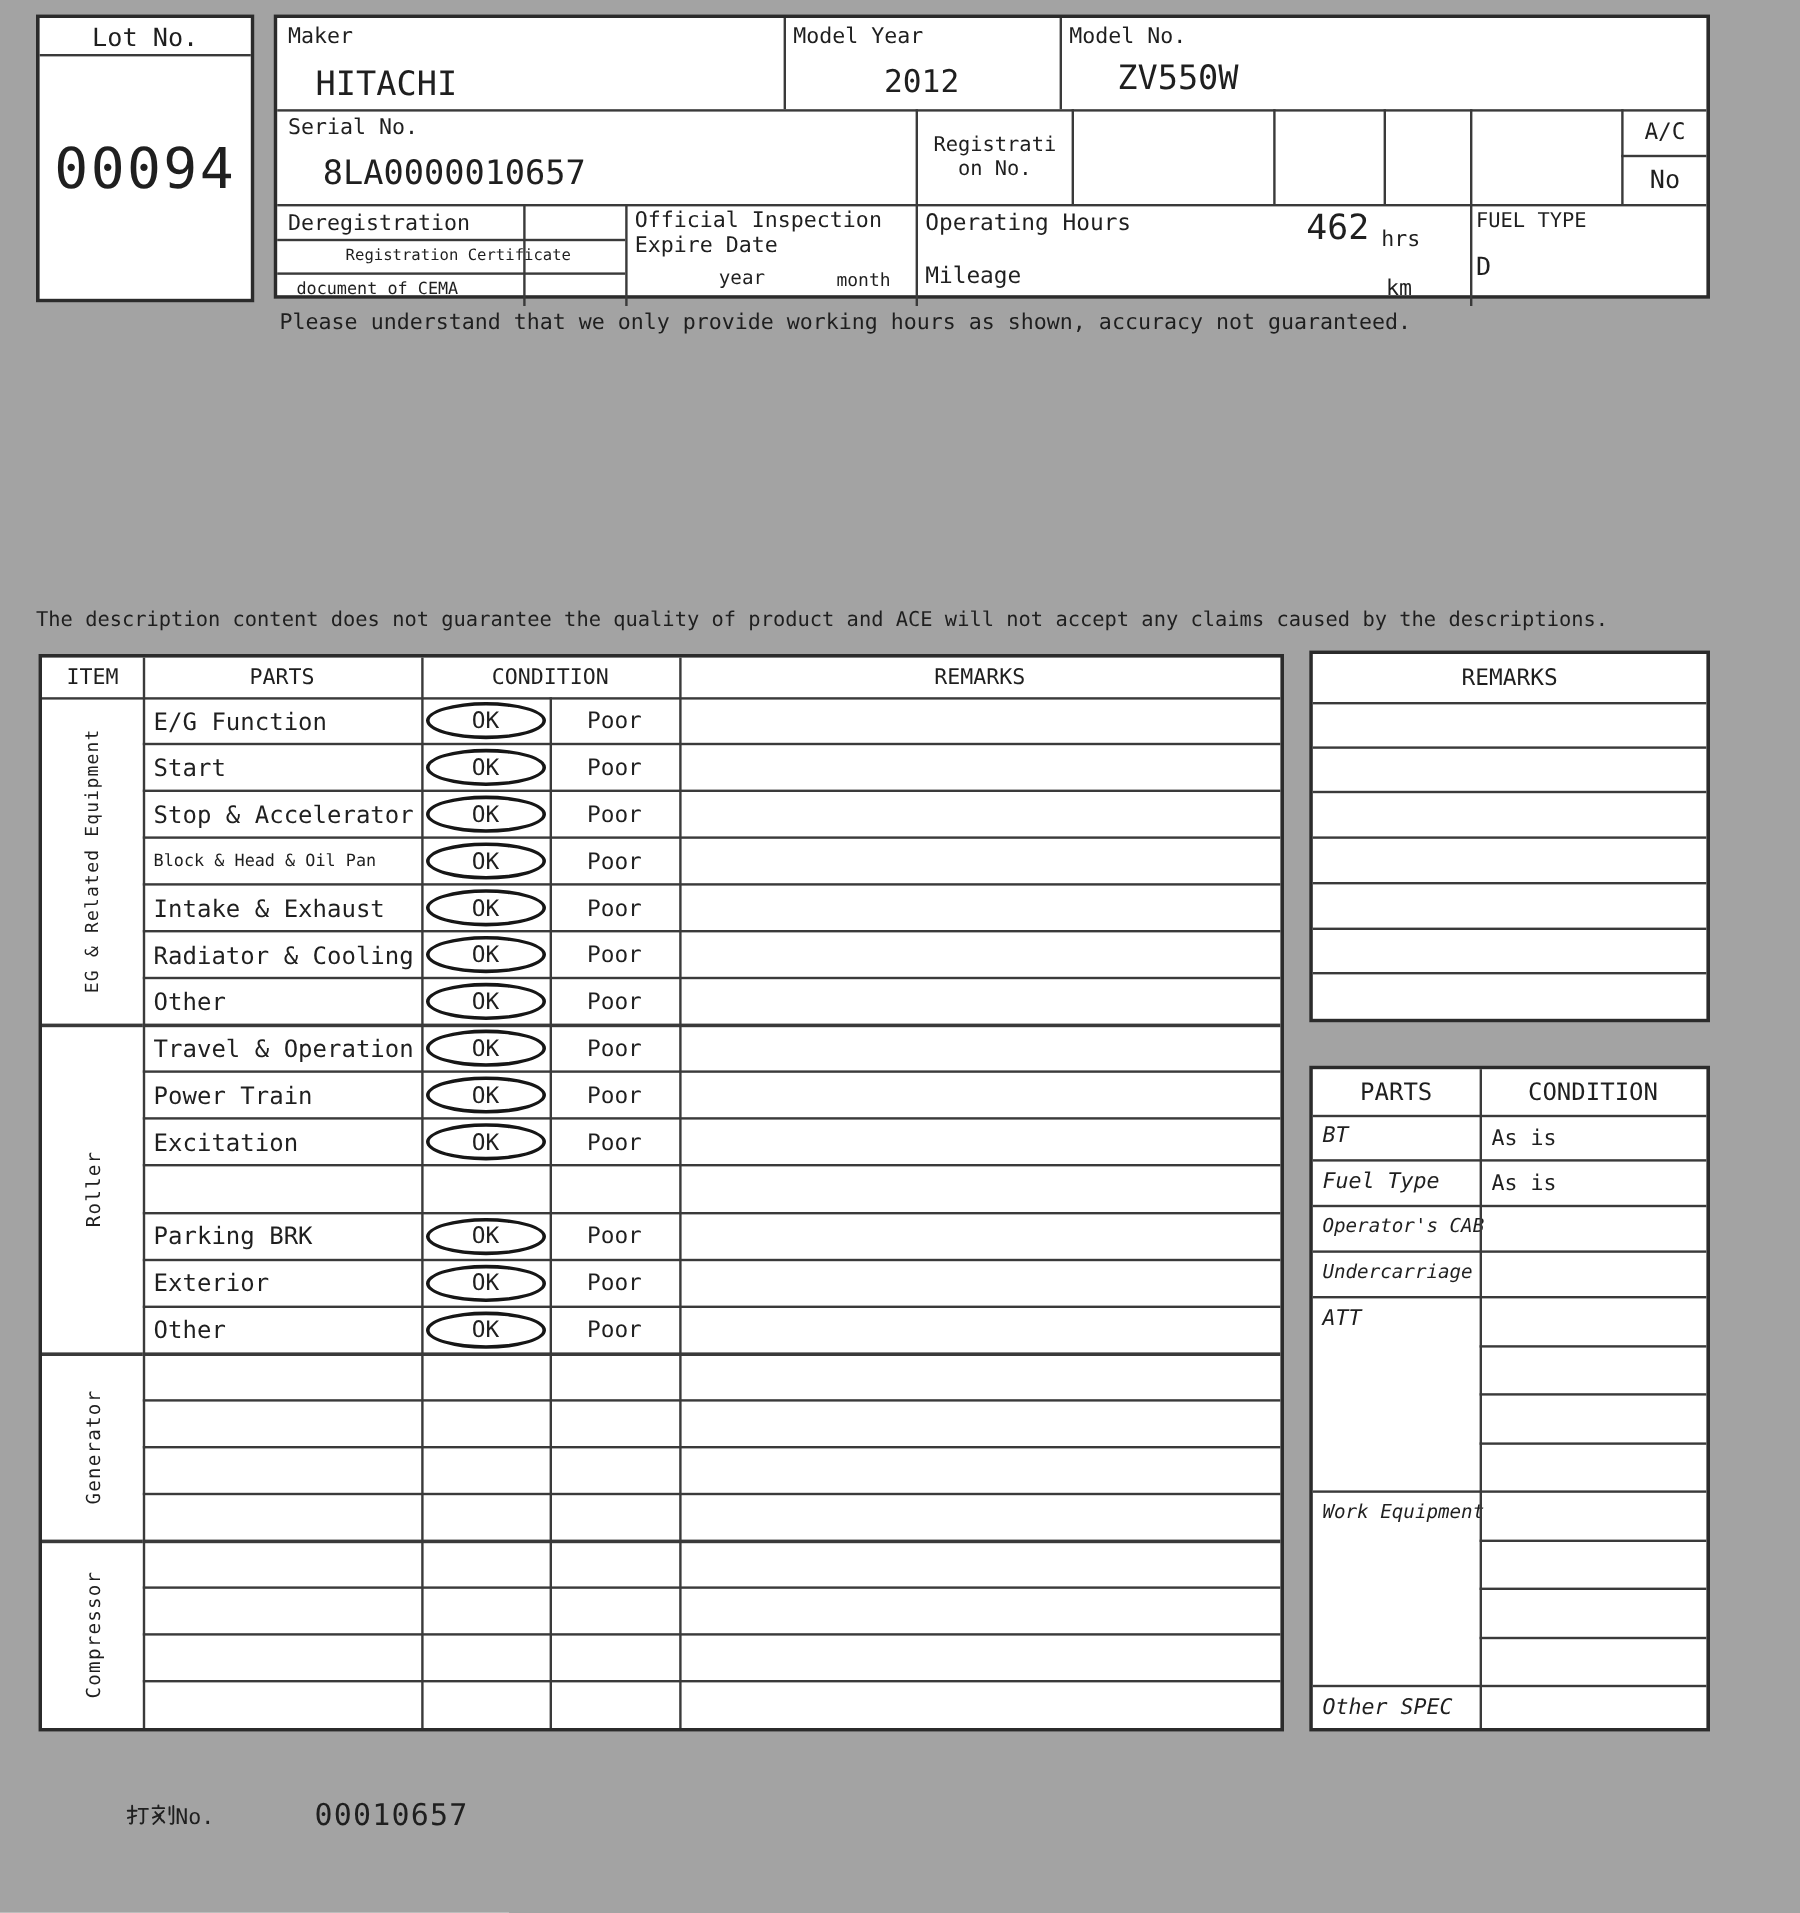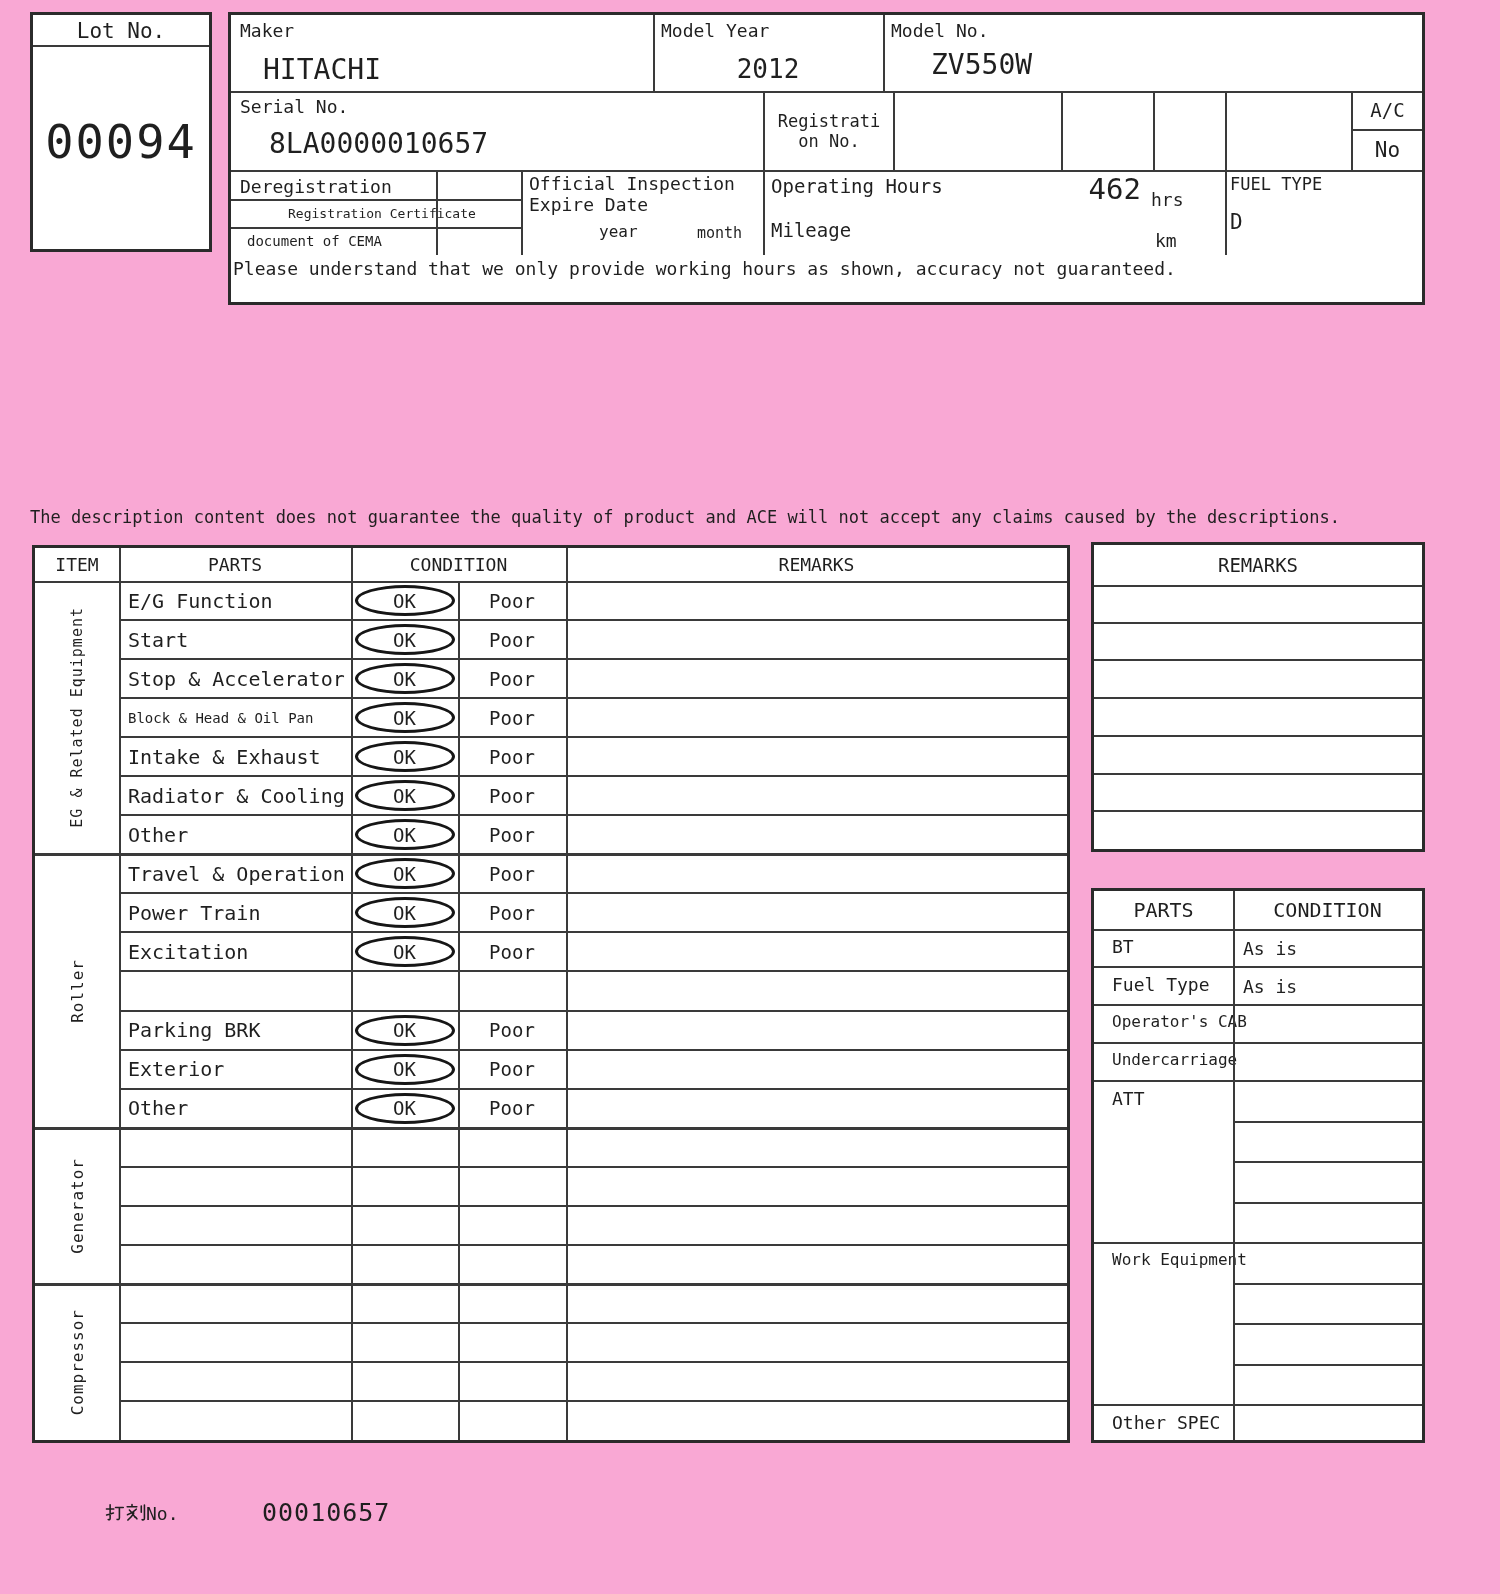--- a/index.html
+++ b/index.html
@@ -1,56 +1,56 @@
 <!DOCTYPE html>
 <html><head>
 <meta charset="utf-8">
 <style>
   html,body{margin:0;padding:0;background:#e8e8e8;}
   .page{
-    position:relative;width:1500px;height:1594px;background:#f9a8d4;
+    position:relative;width:1500px;height:1594px;background:#a3a3a3;
     font-family:"DejaVu Sans Mono","Liberation Mono",monospace;
     color:#1f1f1f;overflow:hidden;
   }
   .abs{position:absolute;}
   .box{position:absolute;border:3px solid #2b2b2b;box-sizing:border-box;background:#fff;}
   .line{position:absolute;background:#3a3a3a;}
   .ctr{display:flex;align-items:center;justify-content:center;text-align:center;}
   .vctr{display:flex;align-items:center;}
   .lbl{font-size:18px;white-space:nowrap;}
   .small-lbl{font-size:13px;white-space:nowrap;}
   .val{font-size:28px;white-space:nowrap;}
   .vtext{writing-mode:vertical-rl;transform:rotate(180deg);white-space:nowrap;letter-spacing:1px;}
   .okring{
     display:flex;align-items:center;justify-content:center;
     width:100px;height:31px;border:3px solid #161616;border-radius:50%;
     font-size:19px;box-sizing:border-box;
   }
   .poor{font-size:19px;}
   .parts-cell{position:absolute;display:flex;align-items:center;font-size:20px;white-space:nowrap;box-sizing:border-box;padding-left:9px;}
   .parts-cell.small{font-size:14px;}
-  .speclbl{position:absolute;font-size:18px;white-space:nowrap;padding-left:18px;box-sizing:border-box;}
+  .speclbl{position:absolute;font-size:18px;white-space:nowrap;padding-left:8px;box-sizing:border-box;font-style:italic;}
   .kanji-svg{display:inline-block;vertical-align:-3px;}
 </style>
 </head>
 <body>
 
 <div class="page">
 
   <div class="box" style="left:30px;top:12px;width:182px;height:240px;">
     <div class="line" style="left:0;top:30px;width:176px;height:2px;"></div>
     <div class="abs ctr" style="left:0;top:2px;width:176px;height:28px;font-size:21px;">
         <span>Lot No.</span>
       </div>
     <div class="abs ctr" style="left:0;top:96px;width:176px;height:60px;font-size:47px;letter-spacing:2px;">
         <span>00094</span>
       </div>
   </div>
 
-  <div class="box" style="left:228px;top:12px;width:1197px;height:293px;">
+  <div class="box" style="left:228px;top:12px;width:1197px;height:237px;">
 
     <div class="line" style="left:0;top:76px;width:1191px;height:2px;"></div>
     <div class="line" style="left:0;top:155px;width:1191px;height:2px;"></div>
     <div class="line" style="left:1120px;top:114px;width:71px;height:2px;"></div>
     <div class="line" style="left:0;top:184px;width:290px;height:2px;"></div>
     <div class="line" style="left:0;top:212px;width:290px;height:2px;"></div>
 
     <div class="line" style="left:422px;top:0;width:2px;height:76px;"></div>
     <div class="line" style="left:652px;top:0;width:2px;height:76px;"></div>
 

